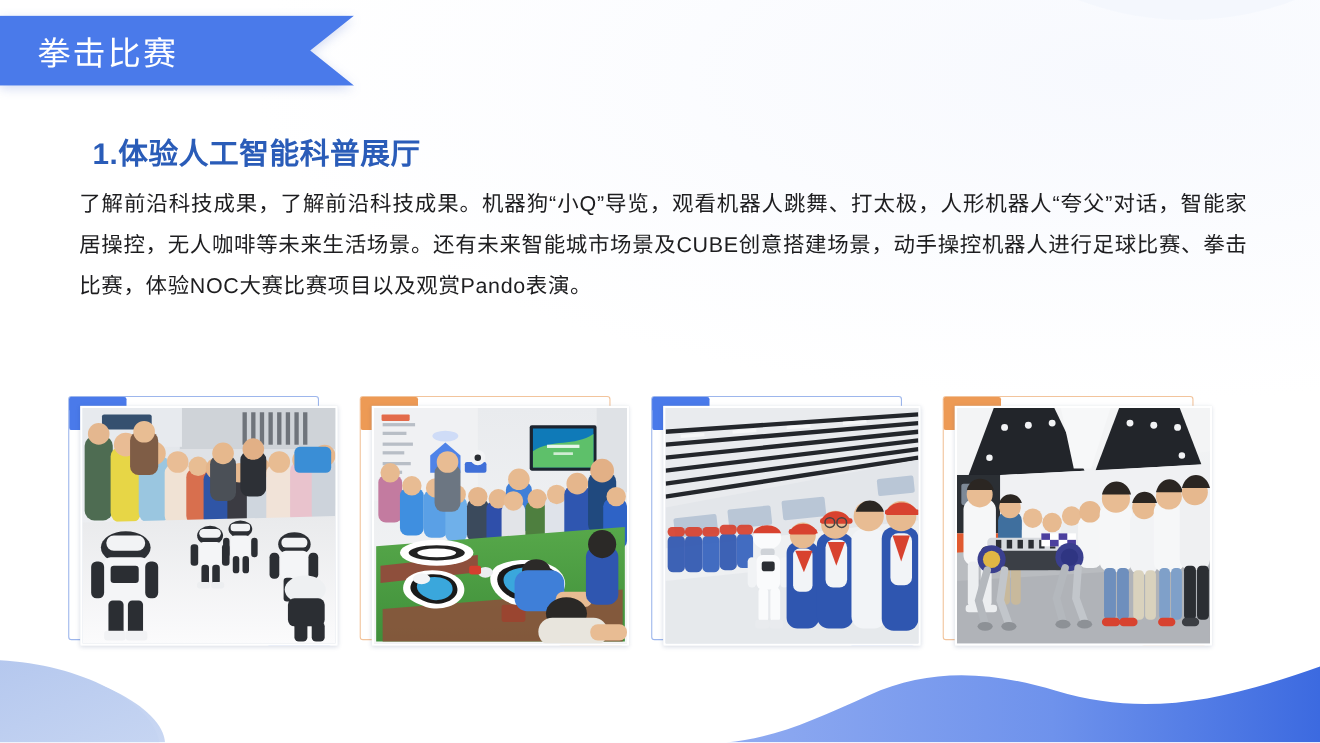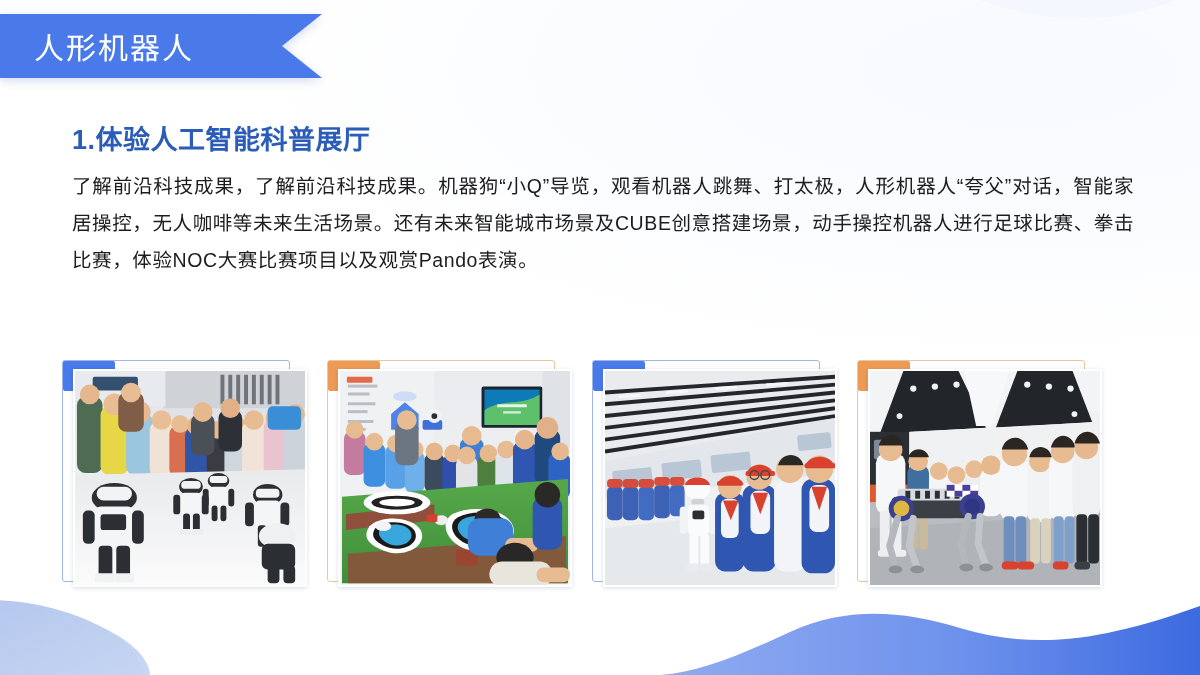--- a/index.html
+++ b/index.html
@@ -66,21 +66,21 @@
   }
 
   
   .content {
     position: absolute;
     left: 72px;
     top: 124px;
     width: 1068px;
   }
   .section-heading {
-    margin: 0 0 12px 0;
+    margin: 0 0 12px 12px;
     font-size: 27px;
     font-weight: bold;
     color: #2a5cb8;
     letter-spacing: 0.5px;
     line-height: 1.2;
   }
   .section-body {
     margin: 0;
     font-size: 19.5px;
     line-height: 37px;
@@ -195,21 +195,21 @@
       <path d="M -20 602 C 70 602, 148 640, 150 675 L -20 675 Z" fill="url(#blobGrad)" opacity="0.95"></path>
 
       <path d="M 660 675 C 700 672, 740 655, 790 632 C 845 607, 900 610, 960 628 C 1040 652, 1110 638, 1200 606 L 1200 675 Z" fill="url(#waveGrad)"></path>
 
       <path d="M 980 0 C 1060 30, 1140 20, 1200 -10 L 1200 0 Z" fill="#f2f6fd" opacity="0.8"></path>
     </svg>
   </div>
 
   <div class="ribbon">
     <div class="ribbon-shape"></div>
-    <div class="ribbon-title">人形机器人</div>
+    <div class="ribbon-title">拳击比赛</div>
   </div>
 
   <div class="content">
     <h1 class="section-heading">1.体验人工智能科普展厅</h1>
     <p class="section-body">了解前沿科技成果，了解前沿科技成果。机器狗“小Q”导览，观看机器人跳舞、打太极，人形机器人“夸父”对话，智能家居操控，无人咖啡等未来生活场景。还有未来智能城市场景及CUBE创意搭建场景，动手操控机器人进行足球比赛、拳击比赛，体验NOC大赛比赛项目以及观赏Pando表演。</p>
   </div>
 
   <div class="photo-strip">
 
     <div class="photo-card" style="--accent:#4a7aea; --accent-soft:#9db6ec;">

